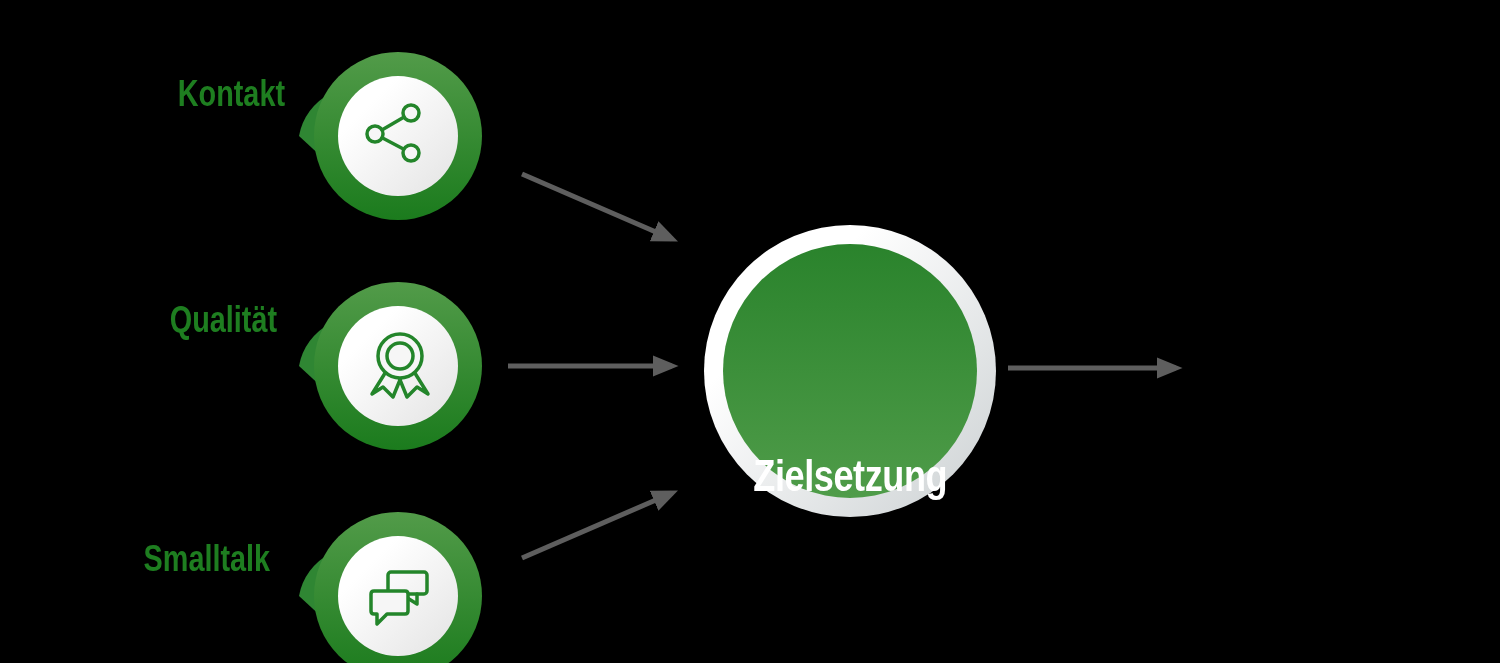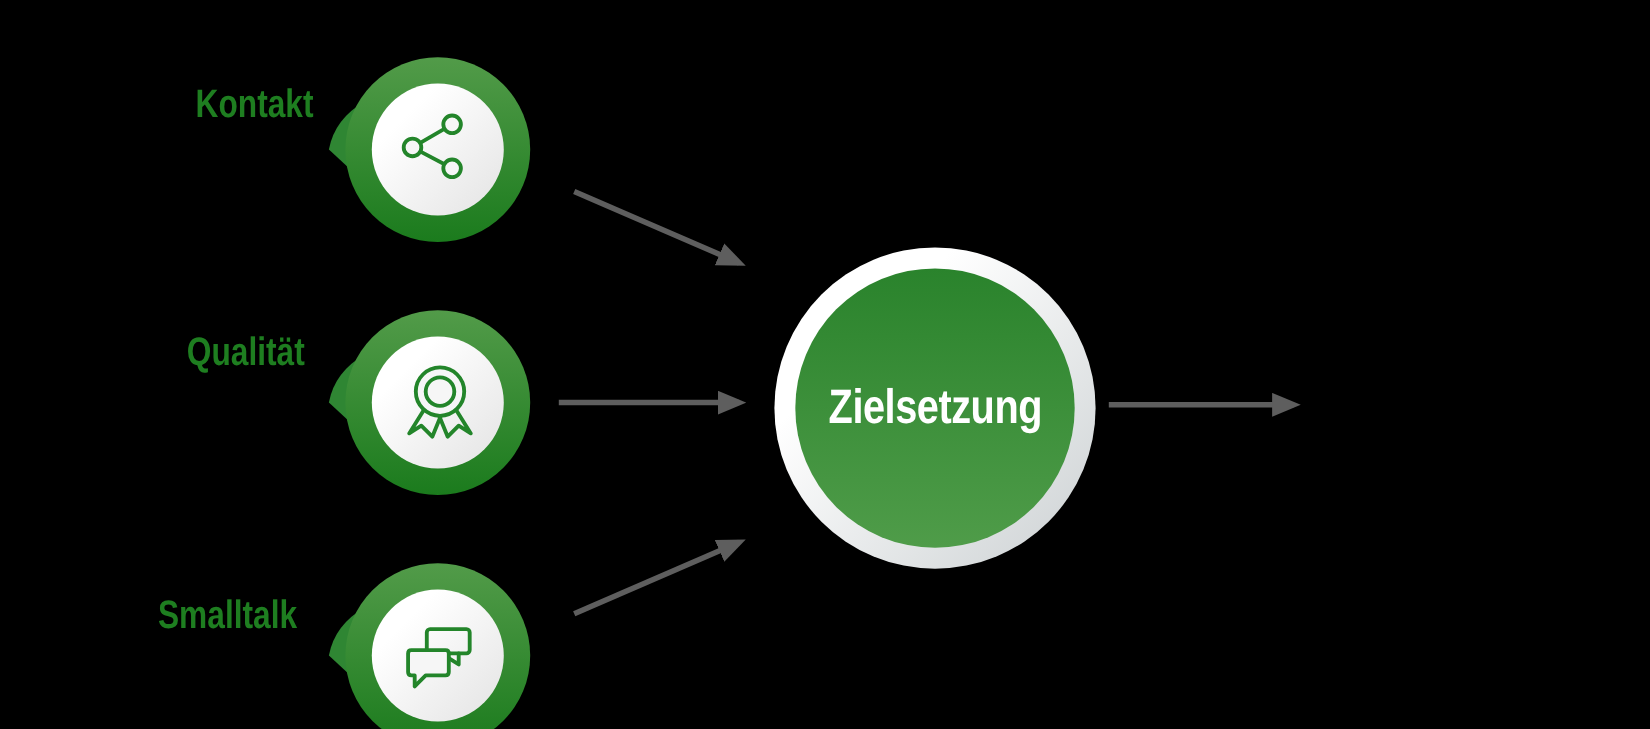--- a/index.html
+++ b/index.html
@@ -67,21 +67,21 @@
     position: absolute;
     border-radius: 50%;
     background: linear-gradient(135deg, var(--big-ring-light) 28%, var(--big-ring-dark) 100%);
   }
   .big-inner {
     position: absolute;
     inset: 19px;
     border-radius: 50%;
     background: linear-gradient(180deg, var(--big-green-top) 0%, var(--big-green-bottom) 100%);
     display: flex;
-    align-items: center;
+    align-items: flex-end;
     justify-content: center;
   }
   .big-label {
     color: var(--big-text);
     font-weight: 700;
     font-size: 44px;
     line-height: 1;
     white-space: nowrap;
     transform: scaleX(0.82);
     letter-spacing: -0.5px;

